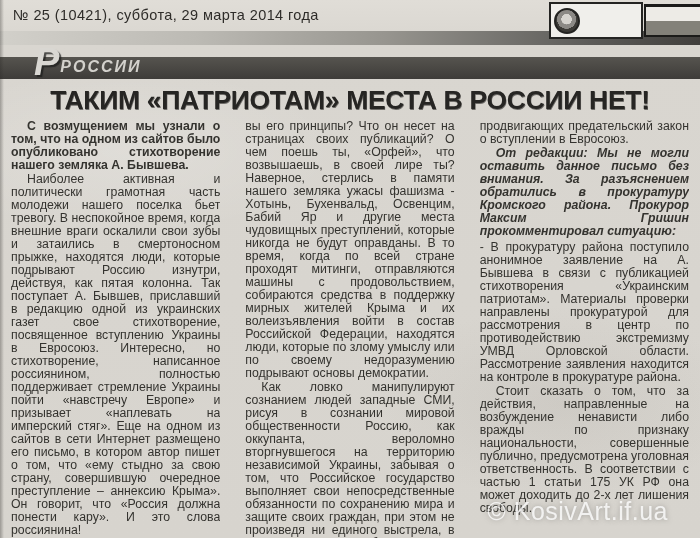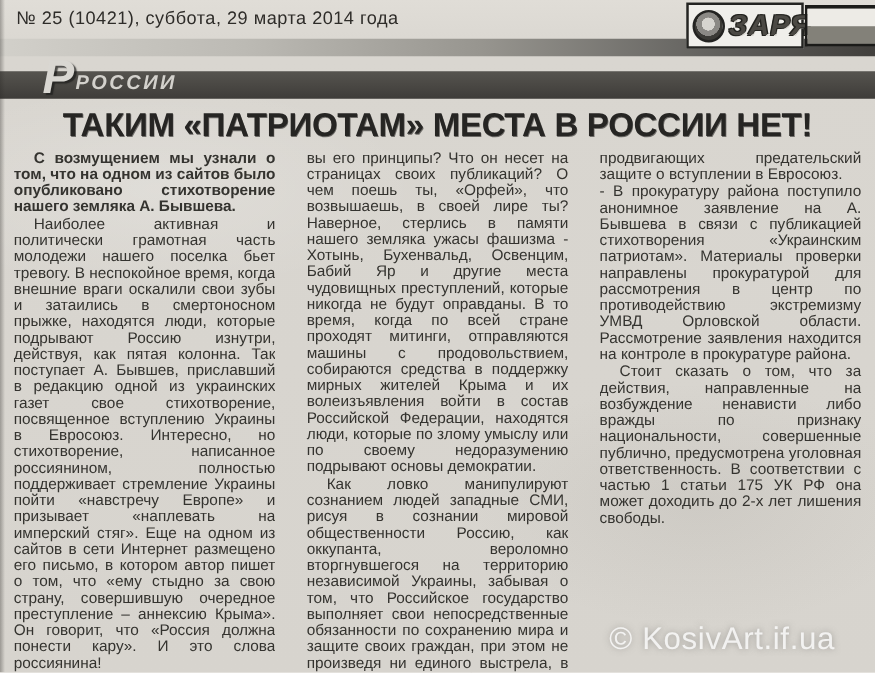--- a/index.html
+++ b/index.html
@@ -97,21 +97,20 @@
 <body>
 
 <div class="page">
 
   <div class="issue-line">№ 25 (10421), суббота, 29 марта 2014 года</div>
 
   <div class="grad-bar"></div>
 
   <div class="logo-box">
     <span class="logo-emblem"></span>
-    <span class="logo-text">ЗАРЯ</span>
   </div>
 
   <div class="flag-box">
     <div class="flag-top"></div>
     <div class="flag-bottom"></div>
   </div>
 
   <div class="section-bar"></div>
   <div class="section-label">
     <span class="section-initial">Р</span>
@@ -127,21 +126,22 @@
       <p>Наиболее активная и политически грамотная часть молодежи нашего поселка бьет тревогу. В неспокойное время, когда внешние враги оскалили свои зубы и затаились в смертоносном прыжке, находятся люди, которые подрывают Россию изнутри, действуя, как пятая колонна. Так поступает А. Бывшев, приславший в редакцию одной из украинских газет свое стихотворение, посвященное вступлению Украины в Евросоюз. Интересно, но стихотворение, написанное россиянином, полностью поддерживает стремление Украины пойти «навстречу Европе» и призывает «наплевать на имперский стяг». Еще на одном из сайтов в сети Интернет размещено его письмо, в котором автор пишет о том, что «ему стыдно за свою страну, совершившую очередное преступление – аннексию Крыма». Он говорит, что «Россия должна понести кару». И это слова россиянина!</p>
       <p>Так кто же он, поэт в современном мире. Какова его задача, како-</p>
     </div>
 
     <div class="col">
       <p class="noindent">вы его принципы? Что он несет на страницах своих публикаций? О чем поешь ты, «Орфей», что возвышаешь, в своей лире ты? Наверное, стерлись в памяти нашего земляка ужасы фашизма - Хотынь, Бухенвальд, Освенцим, Бабий Яр и другие места чудовищных преступлений, которые никогда не будут оправданы. В то время, когда по всей стране проходят митинги, отправляются машины с продовольствием, собираются средства в поддержку мирных жителей Крыма и их волеизъявления войти в состав Российской Федерации, находятся люди, которые по злому умыслу или по своему недоразумению подрывают основы демократии.</p>
       <p>Как ловко манипулируют сознанием людей западные СМИ, рисуя в сознании мировой общественности Россию, как оккупанта, вероломно вторгнувшегося на территорию независимой Украины, забывая о том, что Российское государство выполняет свои непосредственные обязанности по сохранению мира и защите своих граждан, при этом не произведя ни единого выстрела, в отличие от «борцов за независимость», огнем и мечом</p>
     </div>
 
     <div class="col">
-      <p class="noindent">продвигающих предательский защите о вступлении в Евросоюз.</p>
+      <p class="noindent">продвигающих предательский закон о вступлении в Евросоюз.</p>
+      <p class="editorial">От редакции: Мы не могли оставить данное письмо без внимания. За разъяснением обратились в прокуратуру Кромского района. Прокурор Максим Гришин прокомментировал ситуацию:</p>
       <p class="noindent">- В прокуратуру района поступило анонимное заявление на А. Бывшева в связи с публикацией стихотворения «Украинским патриотам». Материалы проверки направлены прокуратурой для рассмотрения в центр по противодействию экстремизму УМВД Орловской области. Рассмотрение заявления находится на контроле в прокуратуре района.</p>
       <p>Стоит сказать о том, что за действия, направленные на возбуждение ненависти либо вражды по признаку национальности, совершенные публично, предусмотрена уголовная ответственность. В соответствии с частью 1 статьи 175 УК РФ она может доходить до 2-х лет лишения свободы.</p>
     </div>
 
   </div>
 
   <div class="watermark">© KosivArt.if.ua</div>
 
 </div>
 

